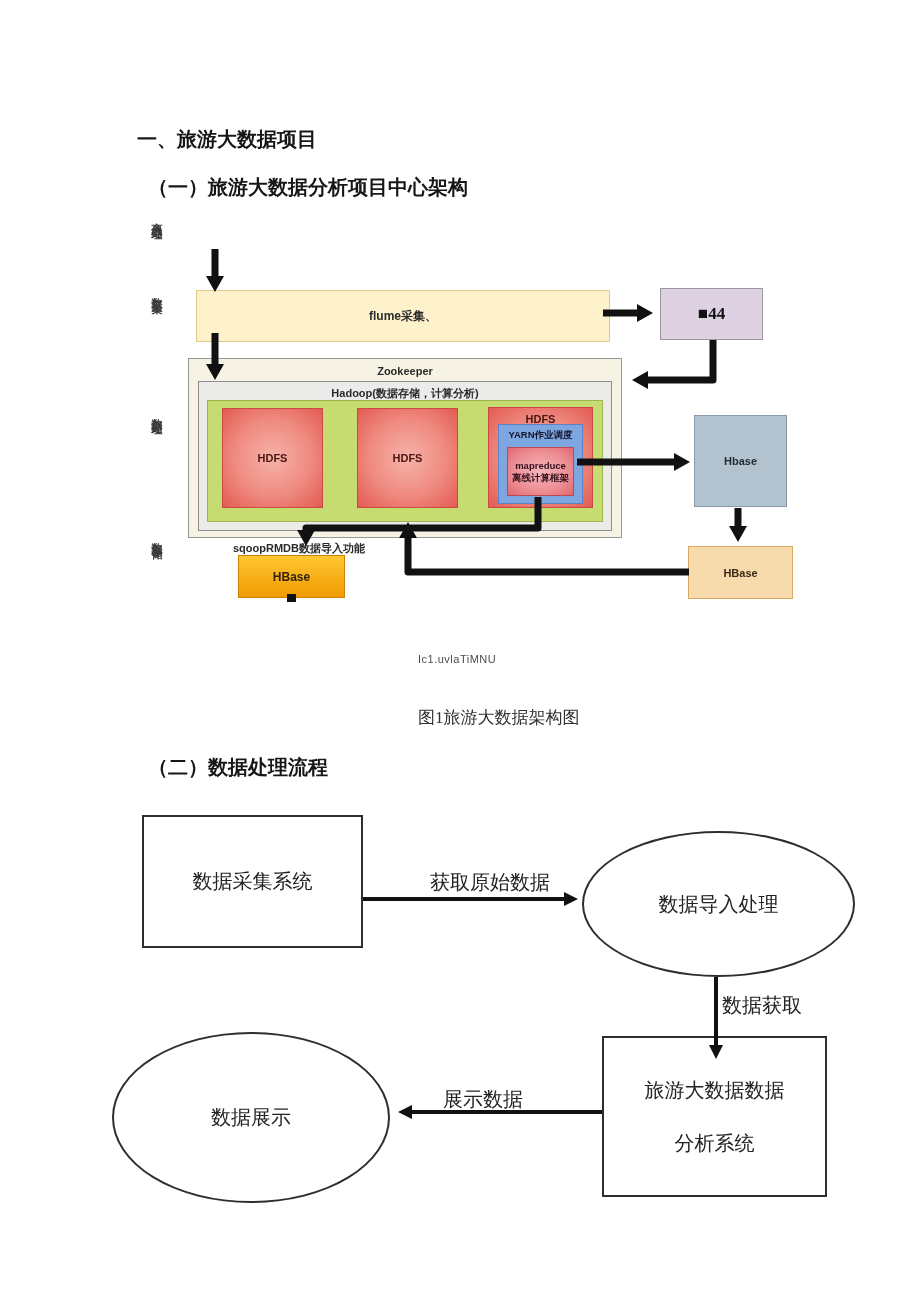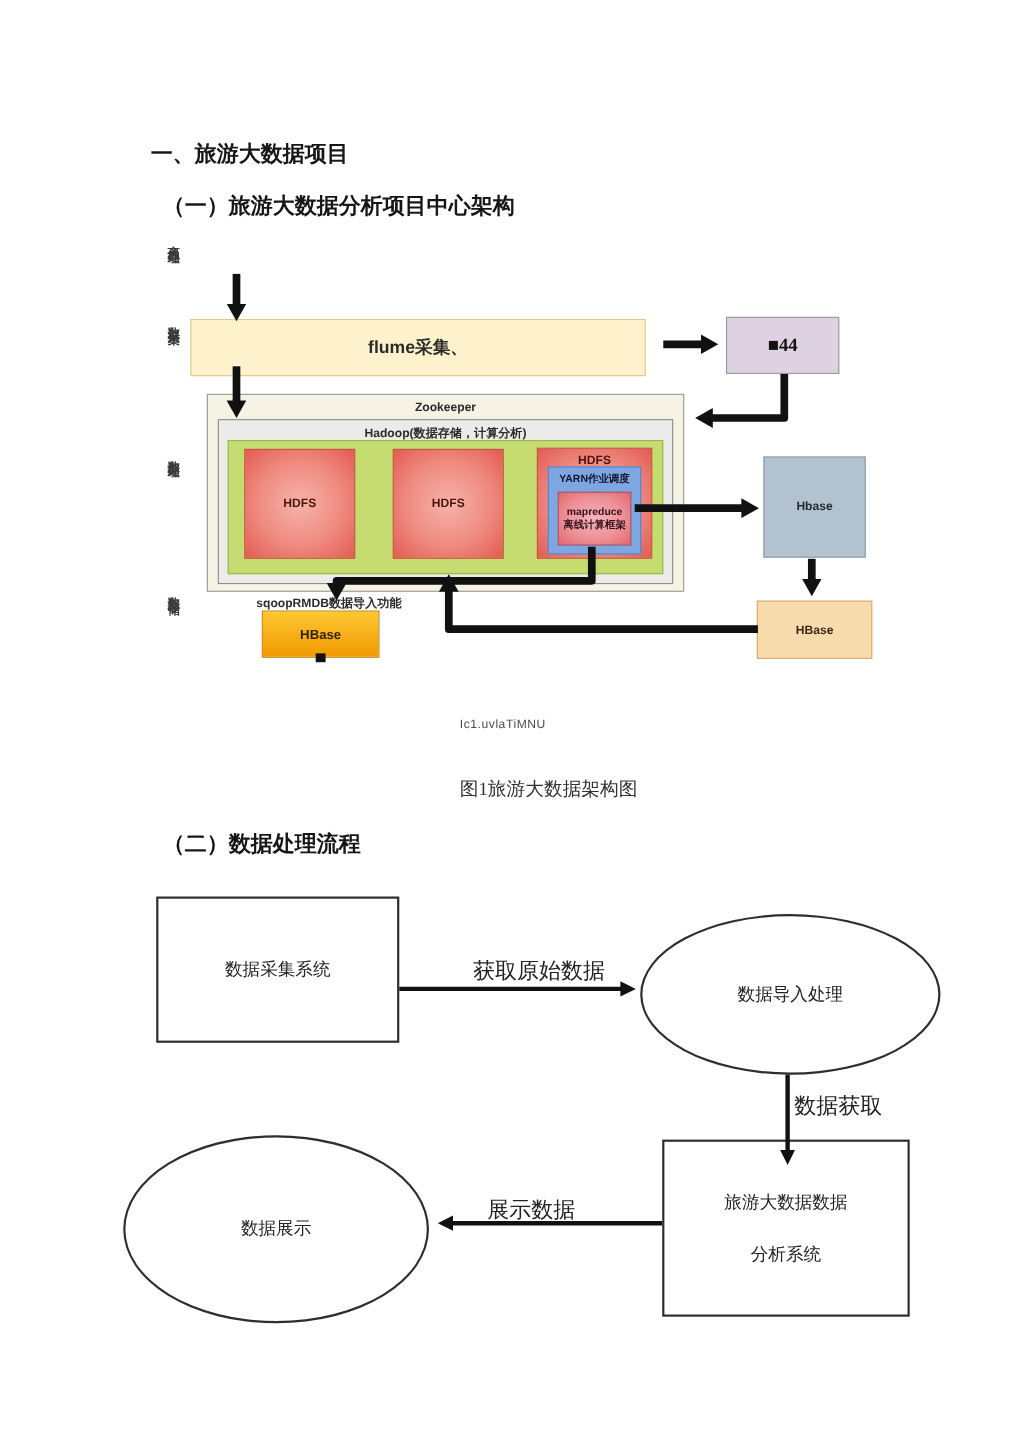--- a/index.html
+++ b/index.html
@@ -22,21 +22,21 @@
   #vl3 { left:149px; top:409px; }
   #vl4 { left:149px; top:533px; }
 
   
   .abox {
     position:absolute; box-sizing:border-box; display:flex;
     align-items:center; justify-content:center; text-align:center;
     font-weight:bold; color:#2b2b2b;
   }
   #web-box    { left:188px; top:217px; width:422px; height:46px; background:#cfe0ca; border:1px solid #a9c2a4; font-size:11.5px; }
-  #flume-box  { left:173px; top:290px; width:414px; height:52px; background:#fdf2cb; border:1px solid #ddc98e; font-size:16px; }
+  #flume-box  { left:196px; top:290px; width:414px; height:52px; background:#fdf2cb; border:1px solid #ddc98e; font-size:12px; }
   #kafka-box  { left:660px; top:288px; width:103px; height:52px; background:#ded2e2; border:1px solid #9a9a9a;
                 font-family:"Liberation Serif","DejaVu Serif",serif; font-size:17px; color:#111; }
   #zk-box     { left:188px; top:358px; width:434px; height:180px; background:#f7f3e4; border:1px solid #989898;
                 align-items:flex-start; font-size:11px; padding-top:6px; }
   #hadoop-box { left:198px; top:381px; width:414px; height:150px; background:#ebebe9; border:1px solid #8d8d8d;
                 align-items:flex-start; font-size:11px; padding-top:4px; }
   #cluster-box{ left:207px; top:400px; width:396px; height:122px; background:#c6db70; border:1px solid #9cb64d; }
   .hdfs-red   { background:radial-gradient(ellipse at center,#f6b3a9 0%,#ef8a80 55%,#e25b52 100%);
                 border:1px solid #c94a42; font-size:11px; color:#4c1410; }
   #hdfs1 { left:222px; top:408px; width:101px; height:100px; }
@@ -55,21 +55,21 @@
   #sqoop-label { position:absolute; left:233px; top:541px; font-size:11px; font-weight:bold; color:#2b2b2b; white-space:nowrap; }
 
   #fig1-subcaption { position:absolute; left:418px; top:653px; font-size:11px; font-weight:normal; color:#4d4d4d; letter-spacing:0.5px; }
   #fig1-caption { position:absolute; left:418px; top:706px; font-size:17px; color:#303030;
                   font-family:"Liberation Serif","DejaVu Serif",serif; white-space:nowrap; }
 
   
   .fc-node {
     position:absolute; box-sizing:border-box; border:2px solid #2e2e2e; background:#ffffff;
     display:flex; align-items:center; justify-content:center; text-align:center;
-    font-size:16px; color:#222222;
+    font-size:20px; color:#222222;
   }
   .fc-ellipse { border-radius:50%; }
   #fc-collect  { left:142px; top:815px;  width:221px; height:133px; }
   #fc-import   { left:582px; top:831px;  width:273px; height:146px; }
   #fc-analysis { left:602px; top:1036px; width:225px; height:161px; flex-direction:column; row-gap:26px; }
   #fc-display  { left:112px; top:1032px; width:278px; height:171px;font-family:Liberation Serif, serif; }
   .fc-label { position:absolute; font-size:20px; color:#222222; white-space:nowrap; }
   #lbl-get-raw  { left:430px; top:869px; }
   #lbl-get-data { left:722px; top:992px; }
   #lbl-show     { left:443px; top:1086px; }

